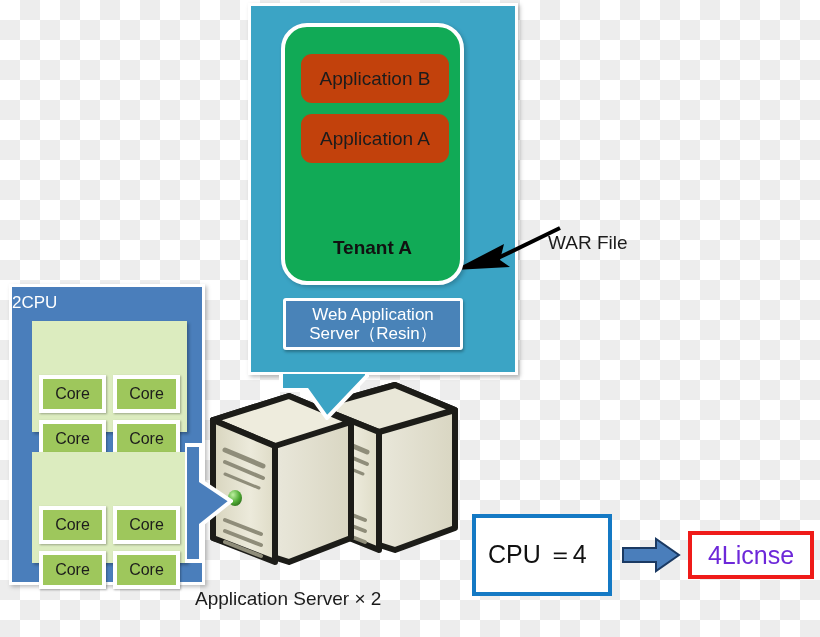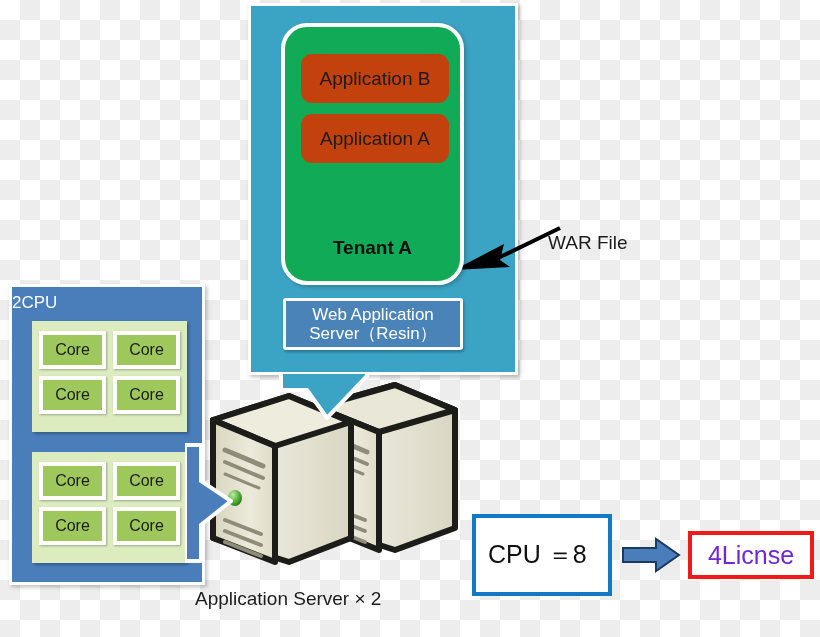--- a/index.html
+++ b/index.html
@@ -136,20 +136,21 @@
     background: #dcecbf;
     box-shadow: 2px 2px 3px rgba(0,0,0,0.28);
   }
   #cpu-group-0 { top: 34px; }
   #cpu-group-1 { top: 165px; }
   .core-row {
     position: absolute;
     left: 7px;
     display: flex;
     gap: 7px;
+    margin-top: 44px;
   }
   .core-row-0 { top: 10px; }
   .core-row-1 { top: 55px; }
   .core {
     width: 67px;
     height: 38px;
     background: #9ec75c;
     border: 4px solid #ffffff;
     box-sizing: border-box;
     display: flex;
@@ -326,21 +327,21 @@
       <ellipse cx="30" cy="118" rx="7" ry="8" fill="url(#led)"></ellipse>
       <path d="M20,140 L56,154" stroke="#8f8d7a" stroke-width="4" stroke-linecap="round"></path>
       <path d="M20,151 L56,165" stroke="#8f8d7a" stroke-width="4" stroke-linecap="round"></path>
       <path d="M20,162 L56,176" stroke="#8f8d7a" stroke-width="4" stroke-linecap="round"></path>
     </g>
   </svg>
 
   <div class="abs" id="server-caption">Application Server × 2</div>
 
   <div class="abs" id="formula-box">
-    <span>CPU ＝8</span>
+    <span>CPU ＝4</span>
   </div>
 
   <svg class="abs" id="blue-arrow" viewBox="0 0 62 38">
     <path d="M3,12 L36,12 L36,3 L59,19 L36,35 L36,26 L3,26 Z" fill="#4a7ebb" stroke="#1f3f६6" stroke-width="2"></path>
     <path d="M3,12 L36,12 L36,3 L59,19 L36,35 L36,26 L3,26 Z" fill="#4a7ebb" stroke="#1b3a63" stroke-width="2"></path>
   </svg>
 
   <div class="abs" id="license-box">
     <span>4Licnse</span>
   </div>

